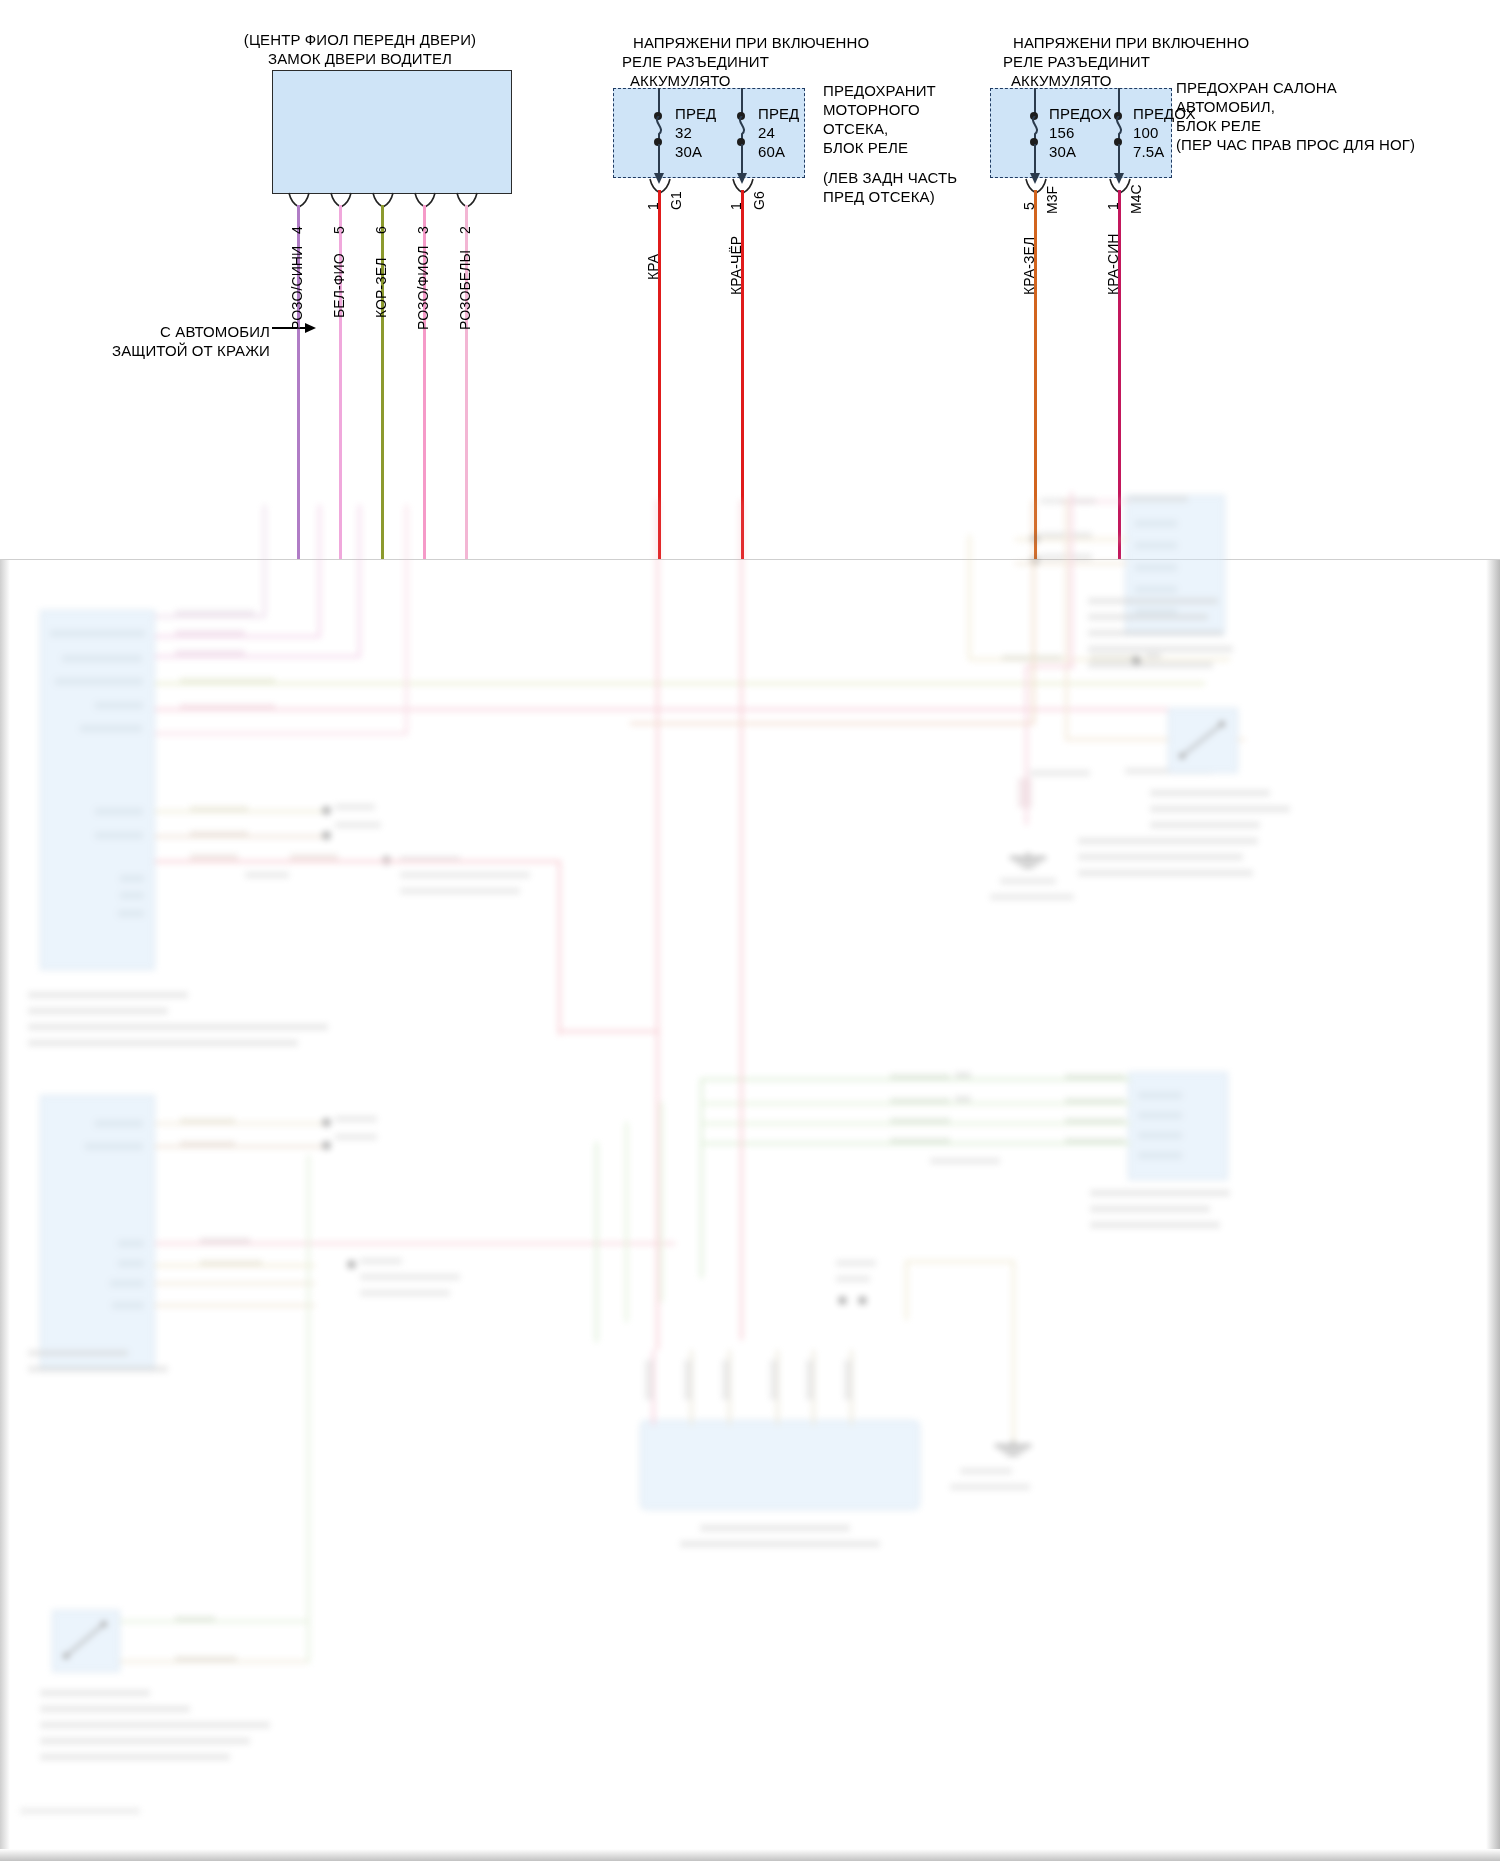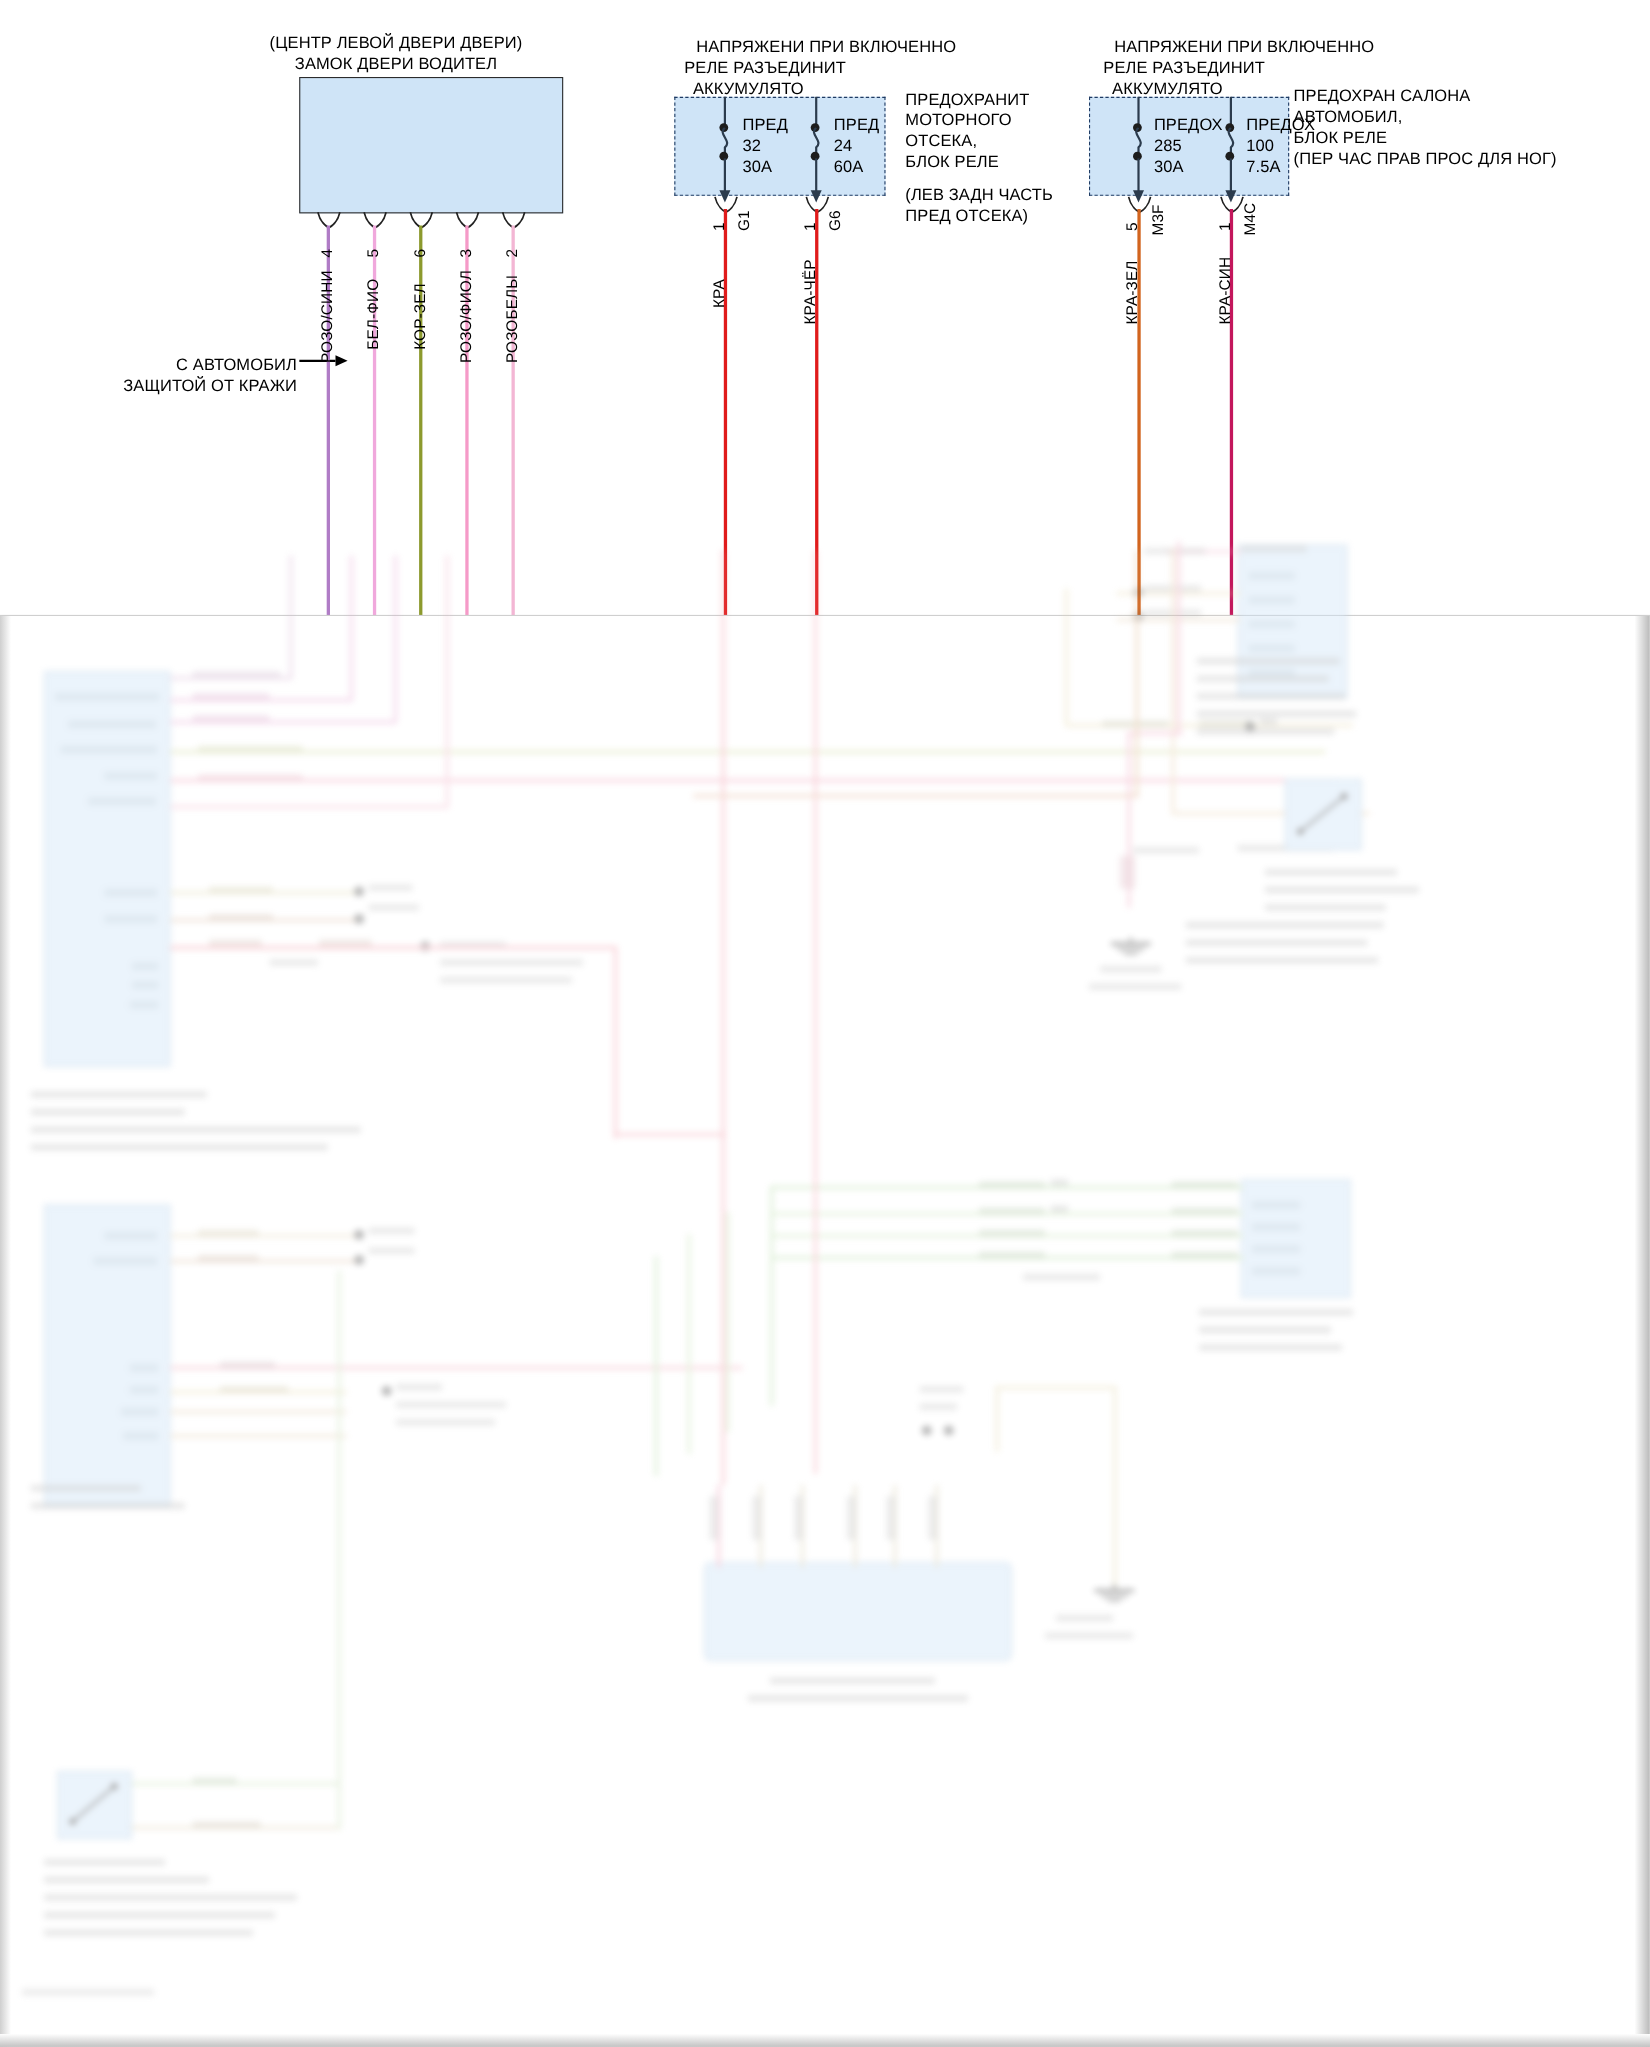--- a/index.html
+++ b/index.html
@@ -128,21 +128,21 @@
   }
   .hairline{
     position:absolute;left:0;top:559px;width:1500px;height:1px;background:#cfcfcf;
   }
 </style>
 </head>
 <body>
 
 <div id="page">
 
-  <div class="txt c" style="left:150px;top:30px;width:420px;">(ЦЕНТР ЛЕВОЙ ДВЕРИ ДВЕРИ)</div>
+  <div class="txt c" style="left:150px;top:30px;width:420px;">(ЦЕНТР ФИОЛ ПЕРЕДН ДВЕРИ)</div>
   <div class="txt c" style="left:150px;top:49px;width:420px;font-weight:400;">ЗАМОК ДВЕРИ ВОДИТЕЛ</div>
 
   <div class="box" style="left:272px;top:70px;width:240px;height:124px;"></div>
 
   <div class="txt r" style="left:90px;top:322px;width:180px;">С АВТОМОБИЛ</div>
   <div class="txt r" style="left:90px;top:341px;width:180px;">ЗАЩИТОЙ ОТ КРАЖИ</div>
   <svg class="abs" style="left:272px;top:320px;" width="46" height="16">
     <line x1="0" y1="8" x2="33" y2="8" stroke="#000" stroke-width="2"></line>
     <polygon points="33,3 44,8 33,13" fill="#000"></polygon>
   </svg>
@@ -249,21 +249,21 @@
   <div class="dot" style="left:1030px;top:112px;"></div>
   <svg class="fuse-squig" style="left:1026px;top:116px;" width="18" height="26">
     <path d="M9 0 C 2 6, 16 12, 9 18 L9 26" fill="none" stroke="#2b3b4d" stroke-width="2"></path>
   </svg>
   <div class="dot" style="left:1030px;top:138px;"></div>
   <div class="wire" style="left:1034px;top:144px;height:36px;background:#2b3b4d;width:2px;"></div>
   <svg class="abs" style="left:1028px;top:172px;" width="14" height="14">
     <polygon points="2,1 12,1 7,12" fill="#2b3b4d"></polygon>
   </svg>
   <div class="txt" style="left:1049px;top:104px;">ПРЕДОХ</div>
-  <div class="txt" style="left:1049px;top:123px;">285</div>
+  <div class="txt" style="left:1049px;top:123px;">156</div>
   <div class="txt" style="left:1049px;top:142px;">30A</div>
 
   <svg class="cup" style="left:1025px;top:178px;" width="22" height="16">
     <path d="M1 1 C 3 10, 9 14, 11 15 C 13 14, 19 10, 21 1" fill="none" stroke="#222" stroke-width="1.6"></path>
   </svg>
   <div class="wire w-orange" style="left:1034px;top:190px;height:370px;"></div>
   <div class="vnum" style="left:1021px;top:210px;">5</div>
   <div class="vnum" style="left:1044px;top:214px;">M3F</div>
   <div class="vtxt" style="left:1021px;top:295px;">КРА-ЗЕЛ</div>
 

